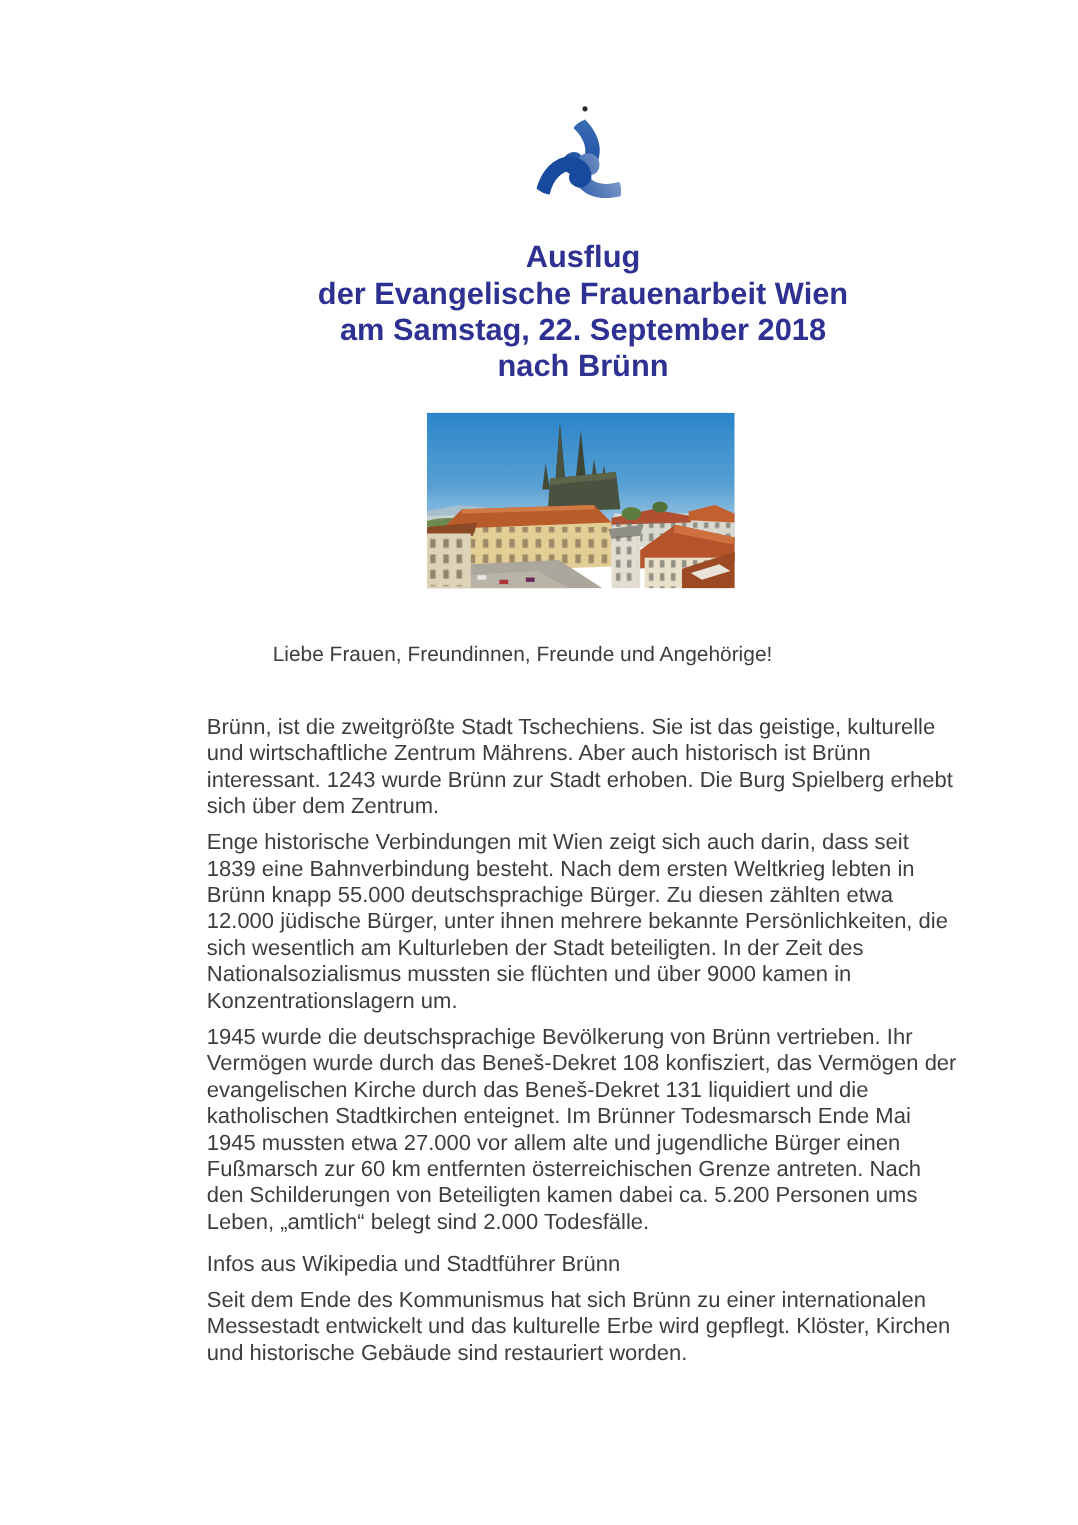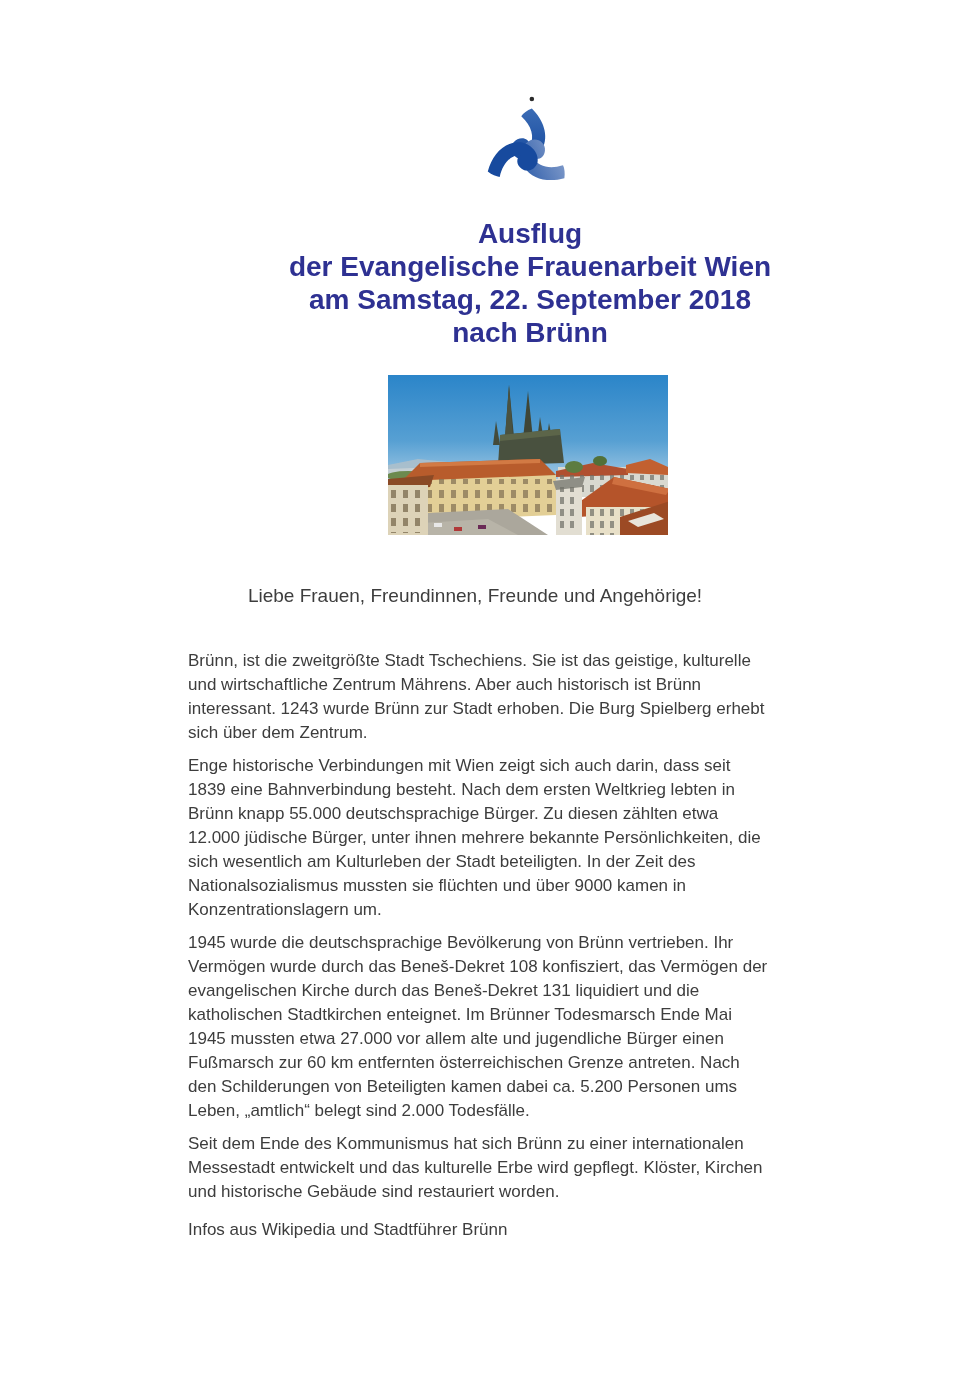--- a/index.html
+++ b/index.html
@@ -40,21 +40,21 @@
     text-align:center;
     color:#3d3d3d;
     font-size:19px;
     line-height:24px;
   }
   .body-text{
     position:absolute;
     left:148px;top:649px;
     width:740px;
     color:#3d3d3d;
-    font-size:17px;
+    font-size:20px;
     line-height:24px;
   }
   .para{
     white-space:pre-line;
     margin:0 0 9px 0;
   }
   .para.source{margin-top:14px;}
 </style>
 </head>
 <body>
@@ -193,19 +193,19 @@
 Nationalsozialismus mussten sie flüchten und über 9000 kamen in
 Konzentrationslagern um.</p>
     <p class="para">1945 wurde die deutschsprachige Bevölkerung von Brünn vertrieben. Ihr
 Vermögen wurde durch das Beneš-Dekret 108 konfisziert, das Vermögen der
 evangelischen Kirche durch das Beneš-Dekret 131 liquidiert und die
 katholischen Stadtkirchen enteignet. Im Brünner Todesmarsch Ende Mai
 1945 mussten etwa 27.000 vor allem alte und jugendliche Bürger einen
 Fußmarsch zur 60 km entfernten österreichischen Grenze antreten. Nach
 den Schilderungen von Beteiligten kamen dabei ca. 5.200 Personen ums
 Leben, „amtlich“ belegt sind 2.000 Todesfälle.</p>
+    <p class="para source">Infos aus Wikipedia und Stadtführer Brünn</p>
     <p class="para">Seit dem Ende des Kommunismus hat sich Brünn zu einer internationalen
 Messestadt entwickelt und das kulturelle Erbe wird gepflegt. Klöster, Kirchen
 und historische Gebäude sind restauriert worden.</p>
-    <p class="para source">Infos aus Wikipedia und Stadtführer Brünn</p>
   </div>
 
 </div>
 
 </body></html>

